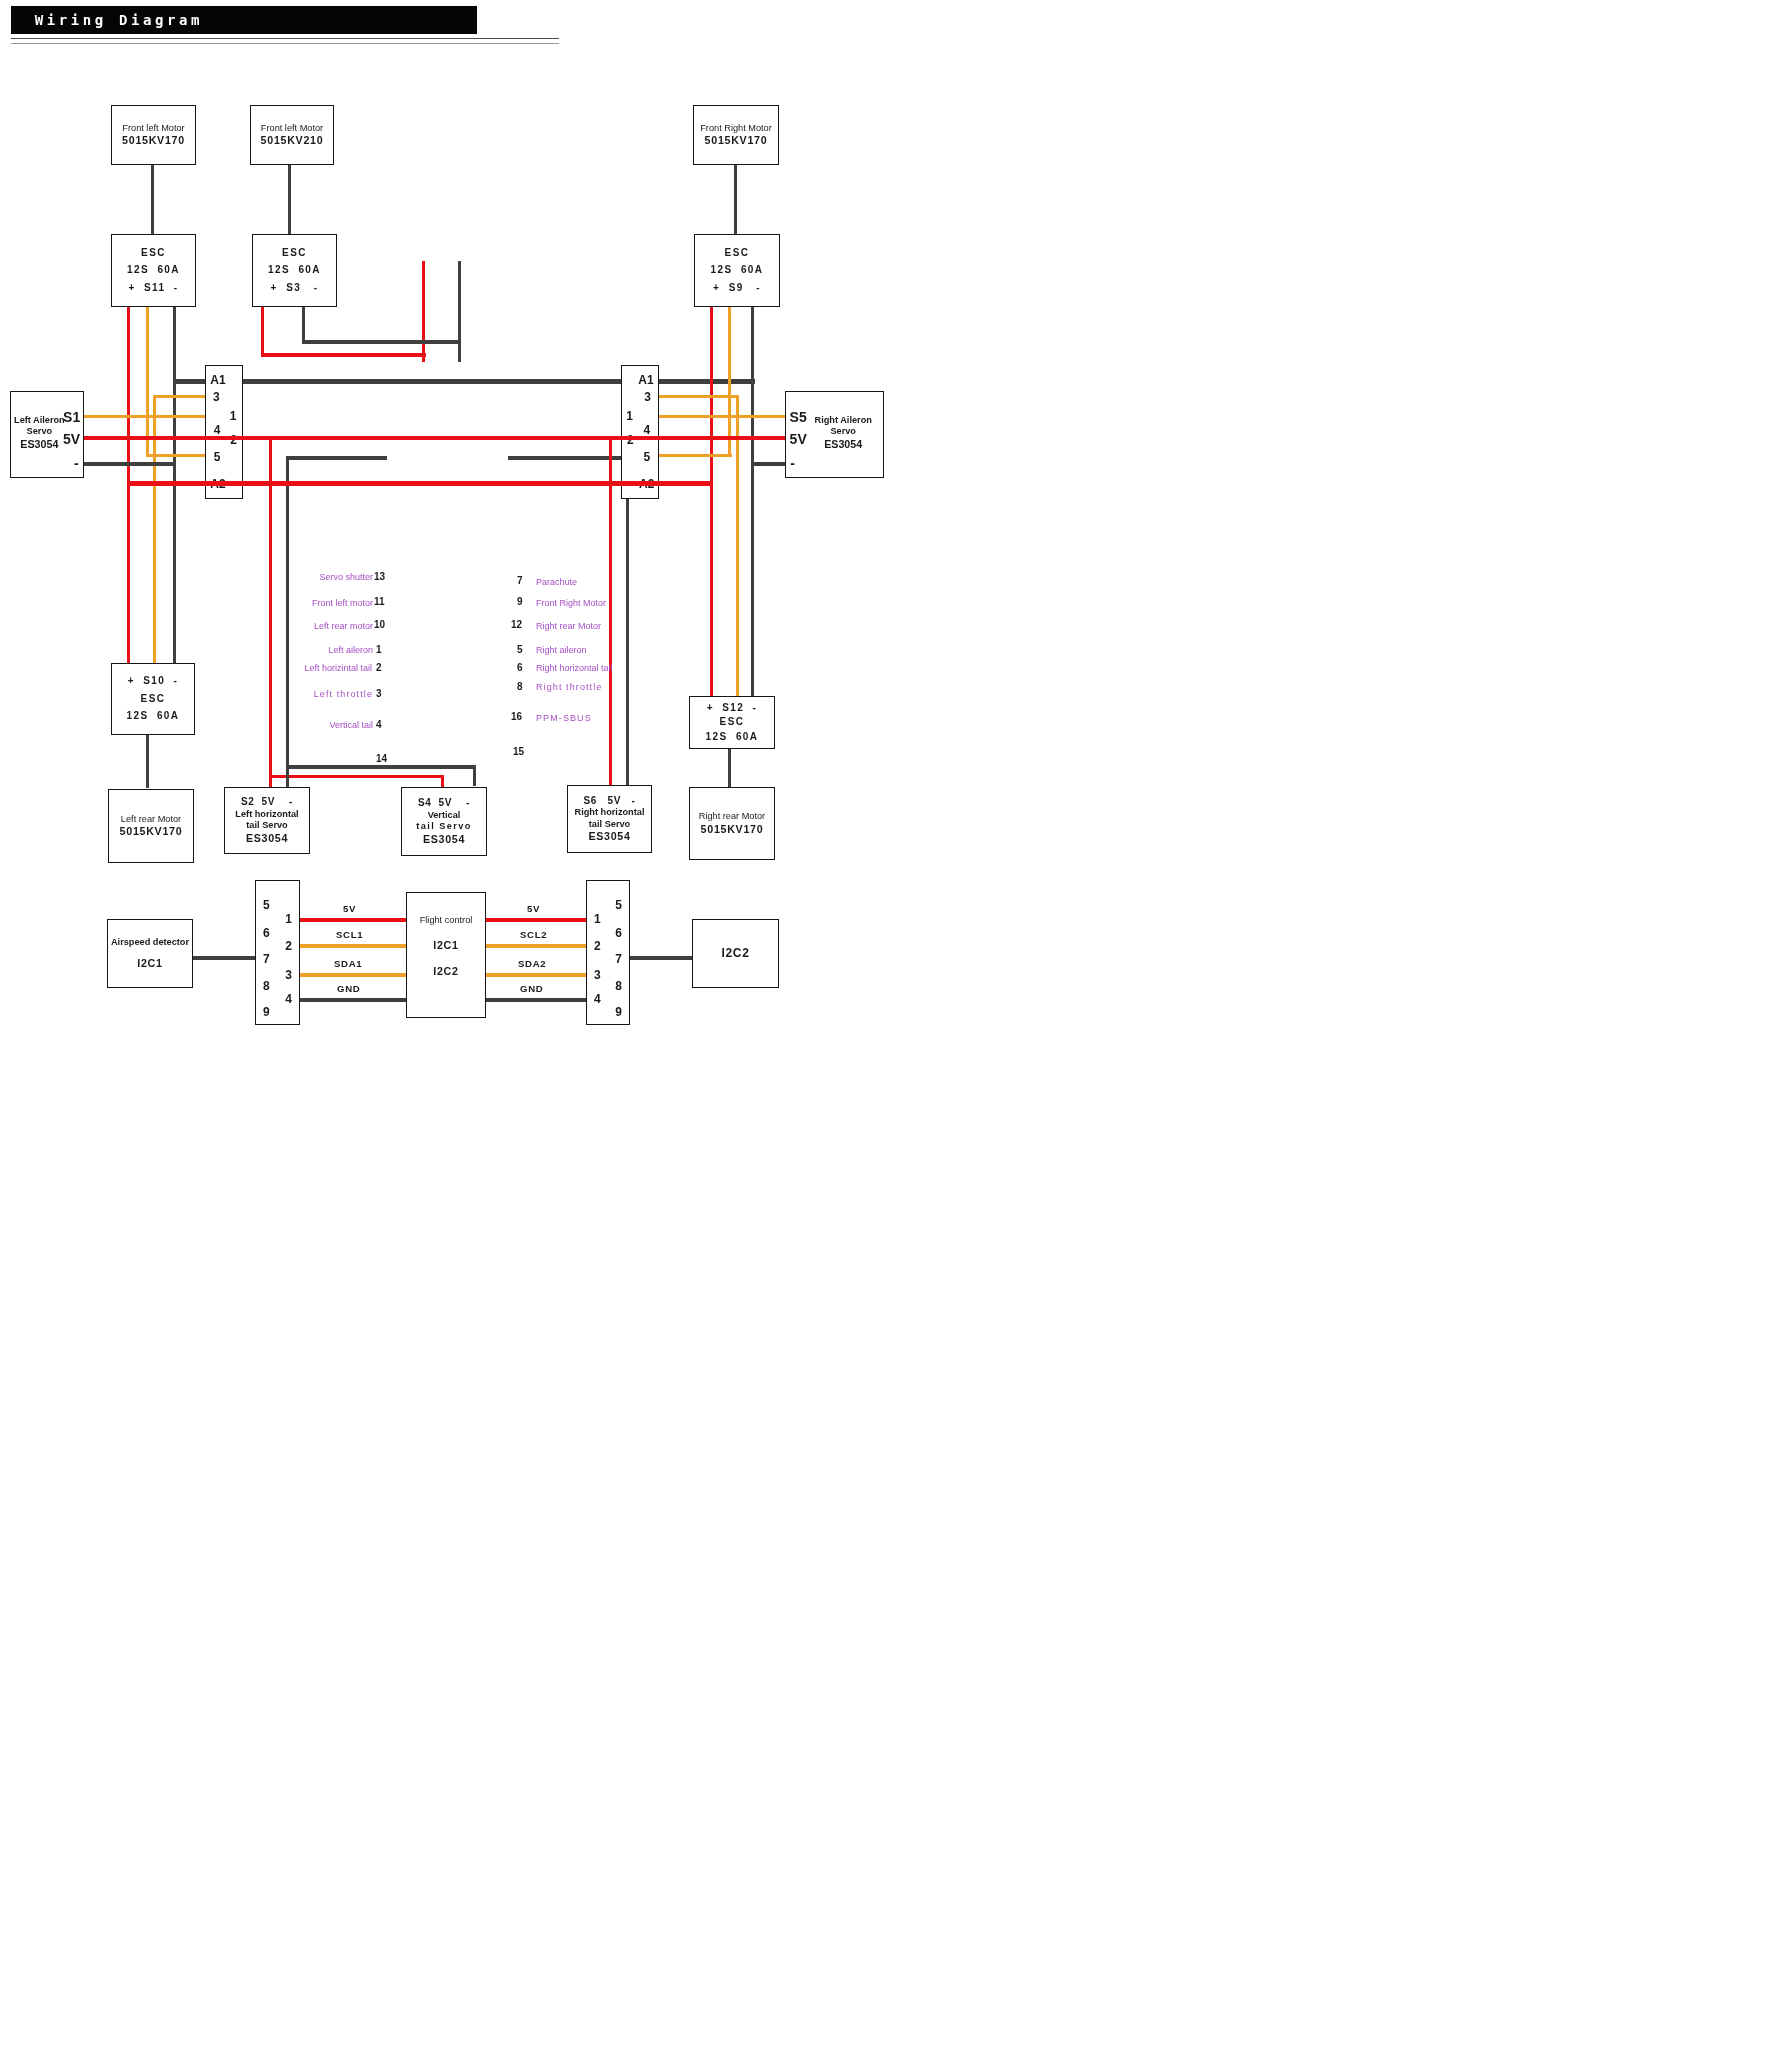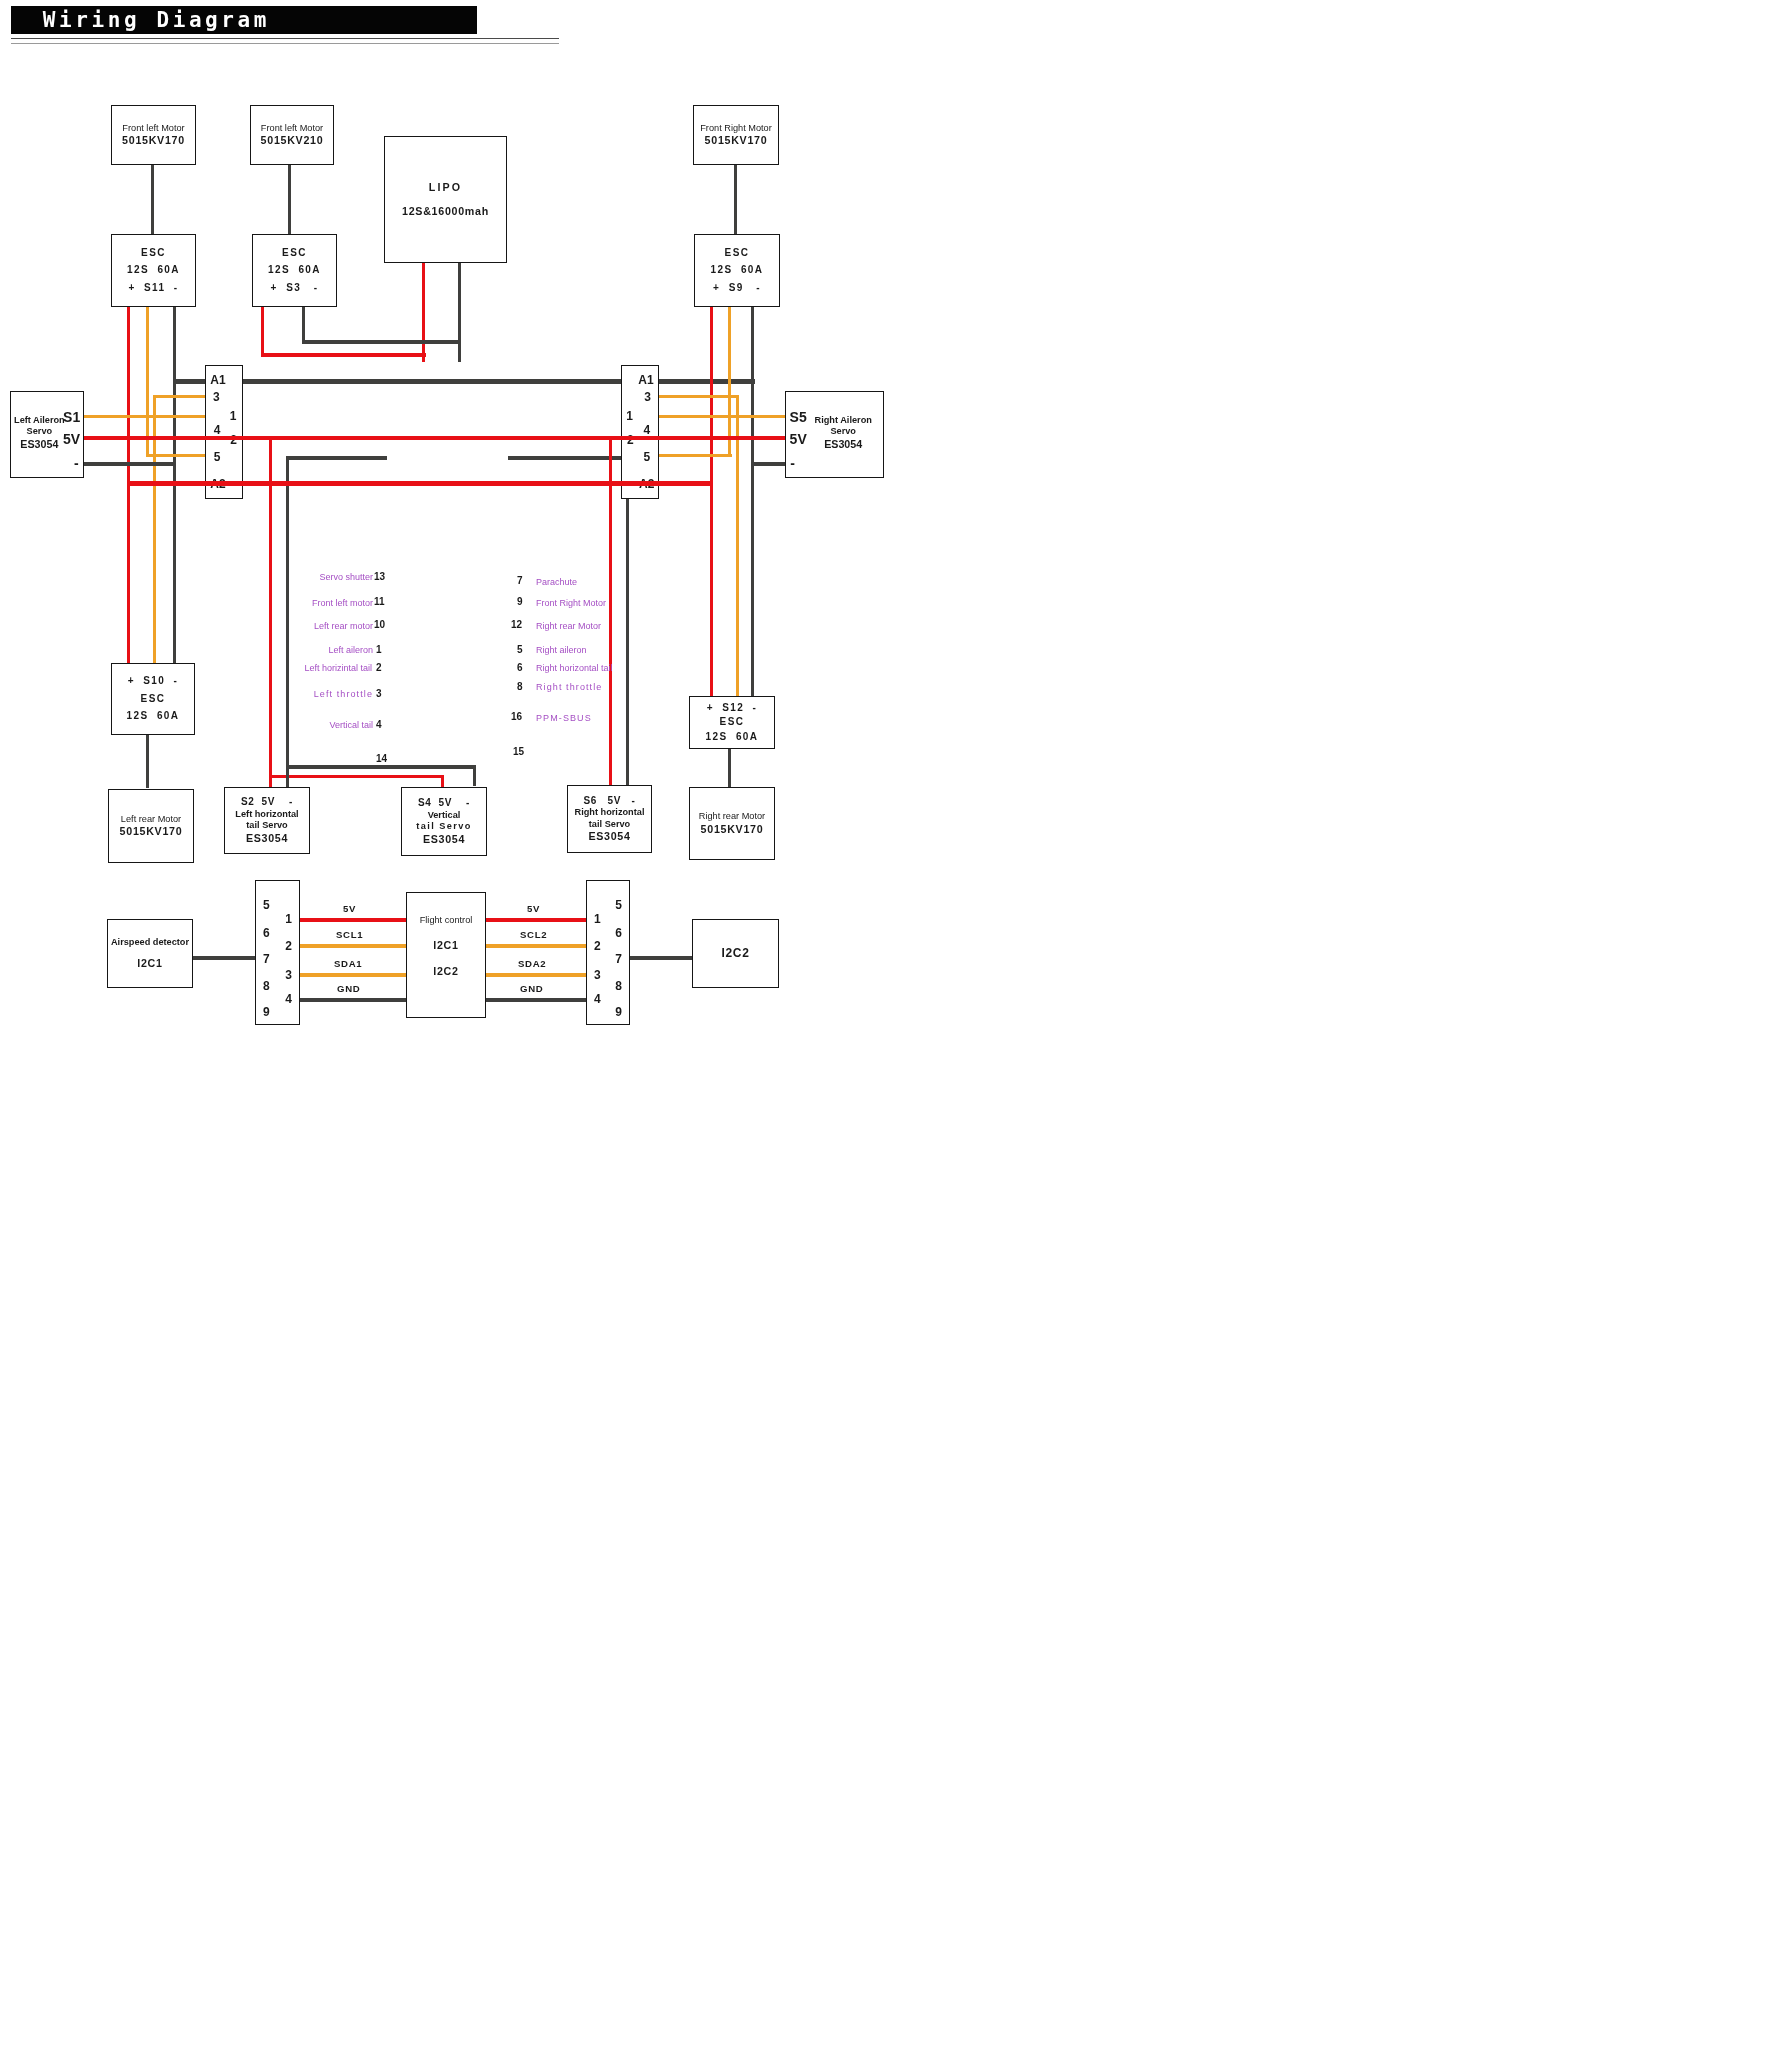--- a/index.html
+++ b/index.html
@@ -24,21 +24,21 @@
   .pin{position:absolute;font-size:12px;font-weight:bold;z-index:6;}
   .plabel{position:absolute;color:var(--label-purple,#a54fc4);font-size:9px;z-index:5;white-space:nowrap;}
   .plabel.r{text-align:left;}
   .plabel.l{text-align:right;}
   .ls{letter-spacing:1.1px;}
   .num{position:absolute;font-size:10px;font-weight:bold;z-index:5;text-align:center;}
   .wlabel{position:absolute;font-size:9.6px;font-weight:bold;z-index:5;letter-spacing:0.7px;}
   .titlebar{position:absolute;left:10.7px;top:6.4px;width:466px;height:28px;background:var(--title-bg,#000);
             z-index:4;display:flex;align-items:center;}
   .titlebar span{color:var(--title-fg,#fff);font-family:"DejaVu Sans Mono",monospace;
-                 font-weight:bold;font-size:21px;letter-spacing:3.6px;padding-left:32px;}
+                 font-weight:bold;font-size:14px;letter-spacing:3.6px;padding-left:24px;}
   .rule{position:absolute;left:10.7px;top:38px;width:548px;height:3.6px;z-index:4;
         border-top:1.4px solid #4a4a4a;border-bottom:1.4px solid #9a9a9a;}
   .svpin{position:absolute;font-size:14px;font-weight:bold;z-index:6;}
 </style>
 </head>
 <body>
 
 <div class="stage">
 
   <div class="w drk" style="left:151px;top:163px;width:2.8px;height:72px"></div>
@@ -130,24 +130,20 @@
   <div class="rule"></div>
 
   <div class="box" style="left:111px;top:105px;width:83px;height:58px">
     <div class="t1">Front left Motor</div>
     <div class="t2">5015KV170</div>
   </div>
   <div class="box" style="left:250px;top:105px;width:82px;height:58px">
     <div class="t1">Front left Motor</div>
     <div class="t2">5015KV210</div>
   </div>
-  <div class="box" style="left:384px;top:136px;width:121px;height:125px;gap:10px">
-    <div class="t2" style="letter-spacing:2.1px">LIPO</div>
-    <div class="t2">12S&amp;16000mah</div>
-  </div>
   <div class="box" style="left:693px;top:105px;width:84px;height:58px">
     <div class="t1">Front Right Motor</div>
     <div class="t2">5015KV170</div>
   </div>
 
   <div class="box" style="left:111px;top:234px;width:83px;height:71px;gap:5px">
     <div class="escline">ESC</div>
     <div class="escline">12S  60A</div>
     <div class="escline">+  S11  -</div>
   </div>

